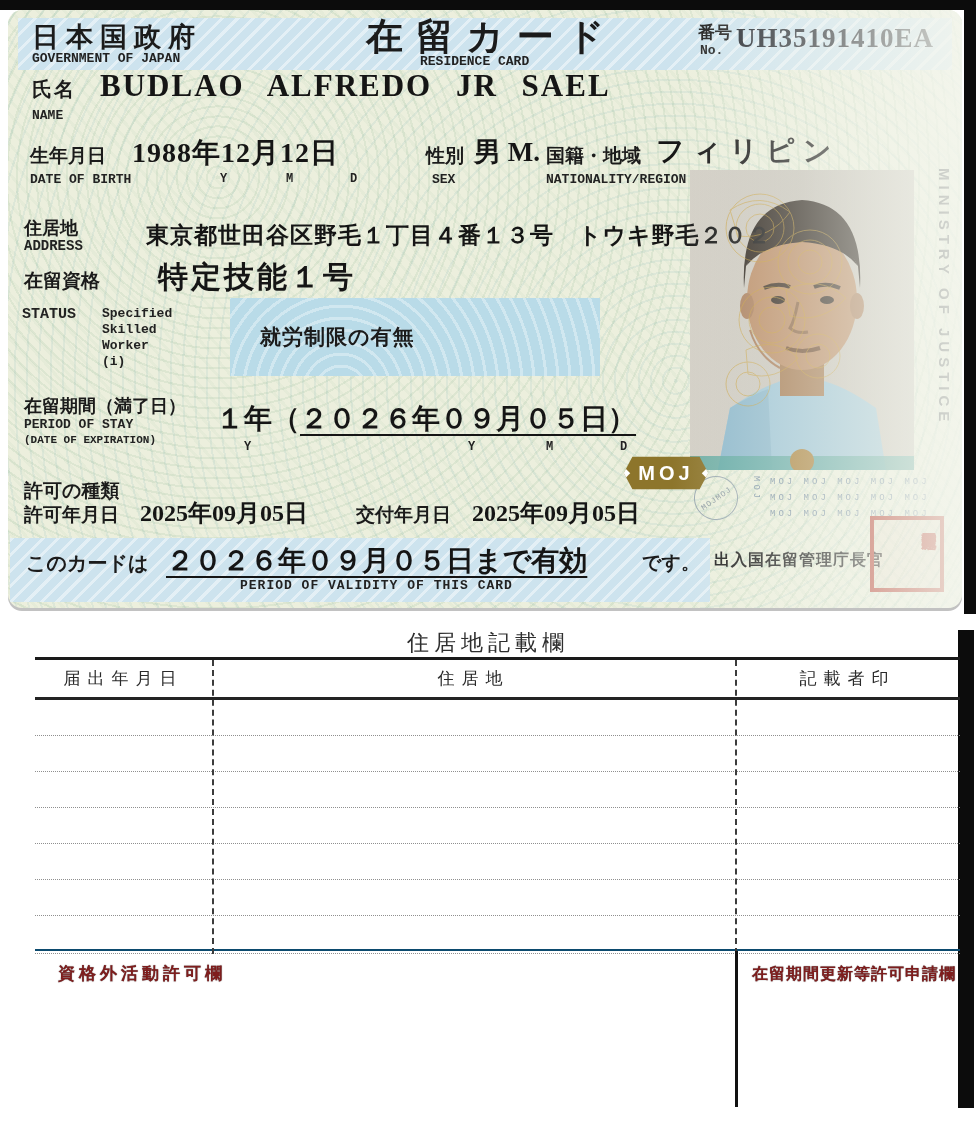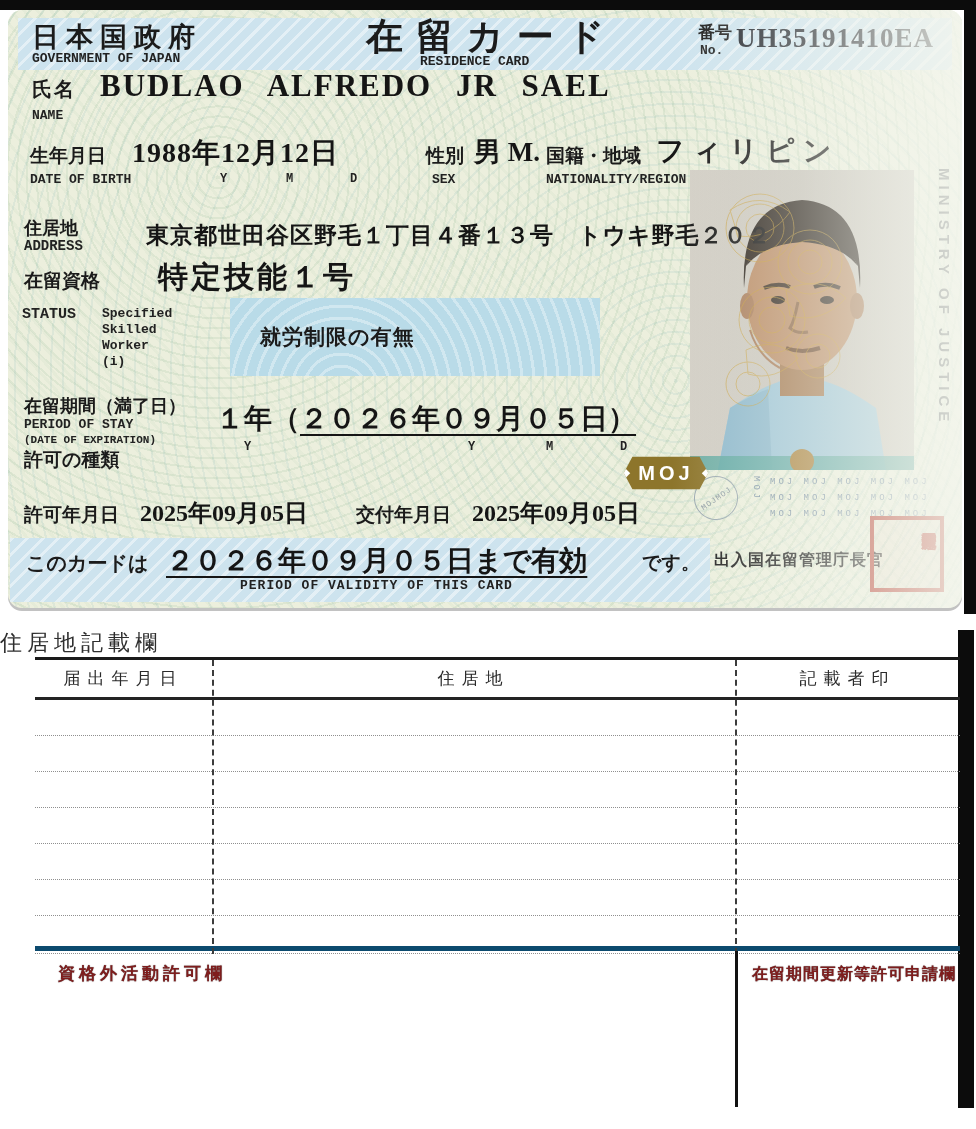--- a/index.html
+++ b/index.html
@@ -172,21 +172,21 @@
   <div class="abs sub" style="left:16px;top:407px;font-size:13px;">PERIOD OF STAY</div>
   <div class="abs sub" style="left:16px;top:424px;font-size:11px;">(DATE OF EXPIRATION)</div>
   <div class="abs big jp" style="left:208px;top:390px;font-size:28px;">
     <span>１年</span><span>（</span><span class="u">２０２６年０９月０５日）</span>
   </div>
   <div class="abs sub" style="left:236px;top:430px;font-size:12px;">Y</div>
   <div class="abs sub" style="left:460px;top:430px;font-size:12px;">Y</div>
   <div class="abs sub" style="left:538px;top:430px;font-size:12px;">M</div>
   <div class="abs sub" style="left:612px;top:430px;font-size:12px;">D</div>
 
-  <div class="abs jp" style="left:16px;top:437px;font-size:19px;font-weight:bold;">許可の種類</div>
+  <div class="abs jp" style="left:16px;top:468px;font-size:19px;font-weight:bold;">許可の種類</div>
   <div class="abs moj-badge" style="left:610px;top:446px;width:96px;height:34px;">
     <span class="dia">◆</span>
     <span class="txt">MOJ</span>
     <span class="dia">◆</span>
   </div>
 
   <div class="abs jp" style="left:16px;top:492px;font-size:19px;font-weight:bold;">許可年月日</div>
   <div class="abs jp big" style="left:132px;top:487px;font-size:24px;">2025年09月05日</div>
   <div class="abs jp" style="left:348px;top:492px;font-size:19px;font-weight:bold;">交付年月日</div>
   <div class="abs jp big" style="left:464px;top:487px;font-size:24px;">2025年09月05日</div>
@@ -194,23 +194,23 @@
   <div class="abs band band-pat" style="left:2px;top:528px;width:700px;height:64px;"></div>
   <div class="abs jp" style="left:18px;top:540px;font-size:20px;font-weight:bold;">このカードは</div>
   <div class="abs jp big u" style="left:158px;top:532px;font-size:28px;">２０２６年０９月０５日まで有効</div>
   <div class="abs jp" style="left:634px;top:540px;font-size:19px;font-weight:bold;">です。</div>
   <div class="abs sub" style="left:232px;top:568px;font-size:13px;letter-spacing:1px;">PERIOD OF VALIDITY OF THIS CARD</div>
 
   <div class="abs jp" style="left:706px;top:540px;font-size:16px;font-weight:bold;letter-spacing:1px;">出入国在留管理庁長官</div>
   <div class="abs seal" style="left:862px;top:506px;width:74px;height:76px;">出入国在留管理庁長官之印</div>
 </div>
 
-<div class="abs jp" style="left:0;top:628px;width:976px;text-align:left;font-size:22px;letter-spacing:5px;color:#2e2e2e;">住居地記載欄</div>
-
-<div class="abs btable" style="left:35px;top:657px;width:925px;height:294px;border-bottom:5px solid #0c4a6e;">
+<div class="abs jp" style="left:0;top:628px;width:976px;text-align:center;font-size:22px;letter-spacing:5px;color:#2e2e2e;">住居地記載欄</div>
+
+<div class="abs btable" style="left:35px;top:657px;width:925px;height:294px;border-bottom:2px solid #0c4a6e;">
   <div class="btable-head">
     <div class="bcol-label" style="width:177px;">届出年月日</div>
     <div class="bcol-label" style="width:523px;">住居地</div>
     <div class="bcol-label" style="width:225px;">記載者印</div>
   </div>
   <div class="brow"></div>
   <div class="brow"></div>
   <div class="brow"></div>
   <div class="brow"></div>
   <div class="brow"></div>

